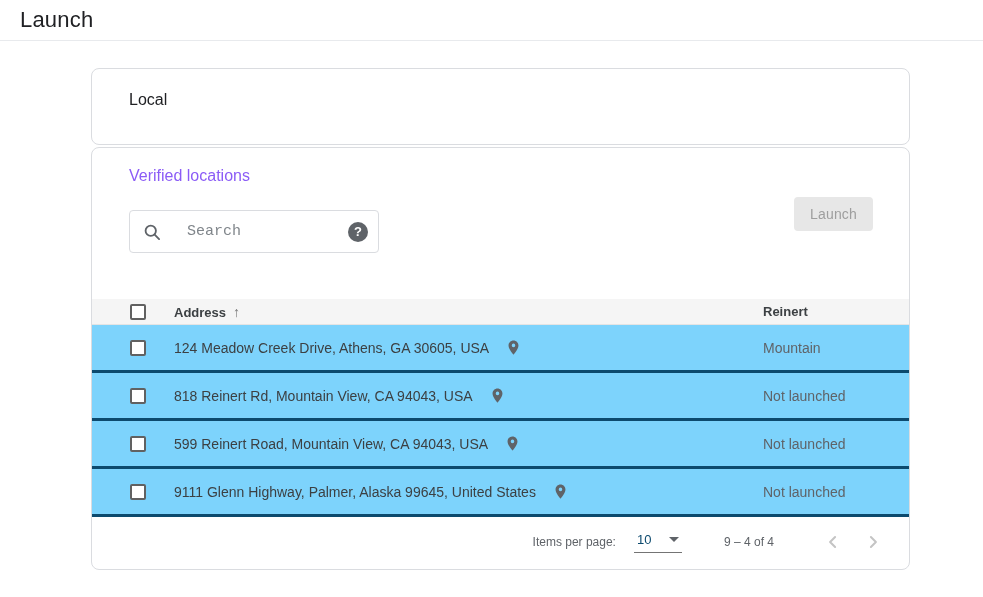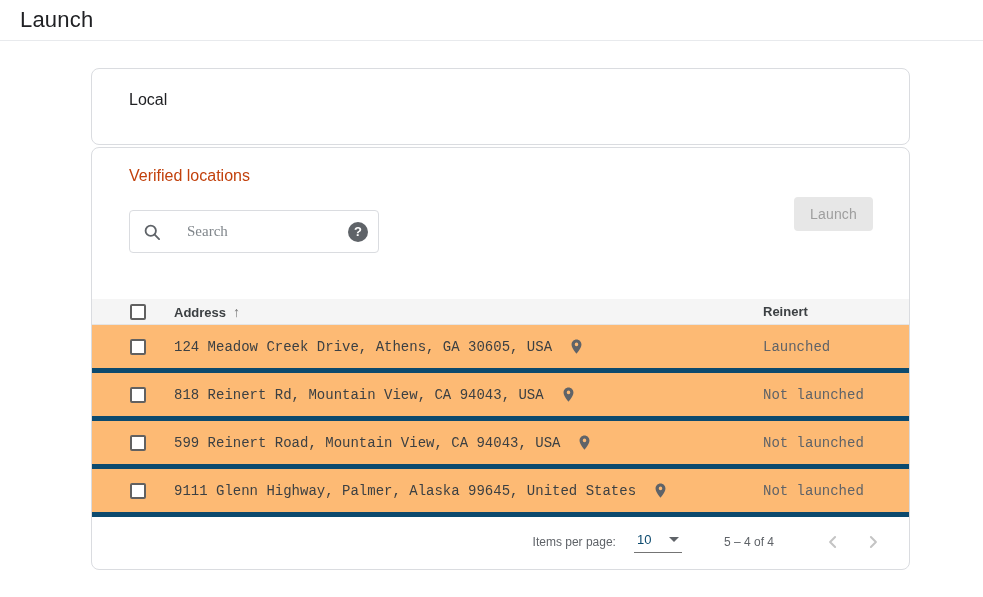--- a/index.html
+++ b/index.html
@@ -31,38 +31,38 @@
     border-radius: 8px;
   }
   .card-local { top: 68px; height: 77px; }
   .card-local-title {
     position: absolute; left: 37px; top: 22px;
     font-size: 16px; font-weight: 400; color: #202124;
   }
   .card-verified { top: 147px; height: 423px; }
   .verified-title {
     position: absolute; left: 37px; top: 19px;
-    font-size: 16px; font-weight: 500; color: #c2410c;
+    font-size: 16px; font-weight: 500; color: #8b5cf6;
   }
 
   
   .search-box {
     position: absolute; left: 37px; top: 62px;
     width: 250px; height: 43px;
     border: 1px solid #dadce0; border-radius: 4px;
     display: flex; align-items: center;
     padding: 0 10px 0 12px;
     background: #fff;
   }
   .search-icon { width: 20px; height: 20px; color: #5f6368; flex: 0 0 auto; }
   .search-input {
     border: none; outline: none;
     flex: 1; min-width: 0;
     margin-left: 23px;
-    font-family: Liberation Serif, serif;
+    font-family: Liberation Mono, monospace;
     font-size: 15px; color: #3c4043;
     background: transparent;
   }
   .search-input::placeholder { color: #80868b; }
   .help-icon {
     width: 20px; height: 20px; border-radius: 50%;
     background: #5f6368; color: #ffffff;
     display: flex; align-items: center; justify-content: center;
     font-size: 13px; font-weight: 700;
     flex: 0 0 auto;
@@ -84,23 +84,22 @@
   
   .table { position: absolute; left: 0; right: 0; top: 151px; }
   .thead {
     height: 26px; background: #f5f5f5;
     display: flex; align-items: center;
     border-bottom: 1px solid #e4e4e4;
   }
   .trow {
     height: 48px;
     display: flex; align-items: center;
-    border-bottom: 5px solid #0c4a6e;
-    background: #fdba74;
-    font-family: Liberation Mono, monospace;
+    border-bottom: 3px solid #0c4a6e;
+    background: #7dd3fc;
   }
   .col-check {
     flex: 0 0 82px;
     display: flex; align-items: center;
     padding-left: 38px;
   }
   .col-address {
     flex: 0 0 589px;
     display: flex; align-items: flex-end;
     font-size: 14px; color: #3c4043;
@@ -193,21 +192,21 @@
     <div class="col-check">
       <span class="checkbox"></span>
     </div>
     <div class="col-address">
       <span>124 Meadow Creek Drive, Athens, GA 30605, USA</span>
       <svg class="pin-icon" viewBox="0 0 24 24" fill="currentColor">
         <path d="M12 2C8.14 2 5 5.14 5 9c0 5.25 7 13 7 13s7-7.75 7-13c0-3.86-3.14-7-7-7zm0 9.5A2.5 2.5 0 1 1 12 6.5a2.5 2.5 0 0 1 0 5z"></path>
       </svg>
     </div>
     <div class="col-status">
-      <span>Launched</span>
+      <span>Mountain</span>
     </div>
   </div>
 
   <div class="trow">
     <div class="col-check">
       <span class="checkbox"></span>
     </div>
     <div class="col-address">
       <span>818 Reinert Rd, Mountain View, CA 94043, USA</span>
       <svg class="pin-icon" viewBox="0 0 24 24" fill="currentColor">
@@ -250,21 +249,21 @@
   </div>
 </div>
   </div>
 
   <div class="paginator">
     <span class="ipp-label">Items per page:</span>
     <div class="ipp-select">
       <span>10</span>
       <span class="dropdown-arrow-icon"></span>
     </div>
-    <span class="range-label">5 – 4 of 4</span>
+    <span class="range-label">9 – 4 of 4</span>
     <button class="chevron-btn" disabled="">
       <svg viewBox="0 0 24 24" fill="none" stroke="currentColor" stroke-width="2.4" stroke-linecap="round" stroke-linejoin="round">
           <path d="M14.5 6 L8.5 12 L14.5 18"></path>
         </svg>
     </button>
     <button class="chevron-btn" disabled="">
       <svg viewBox="0 0 24 24" fill="none" stroke="currentColor" stroke-width="2.4" stroke-linecap="round" stroke-linejoin="round">
           <path d="M9.5 6 L15.5 12 L9.5 18"></path>
         </svg>
     </button>

